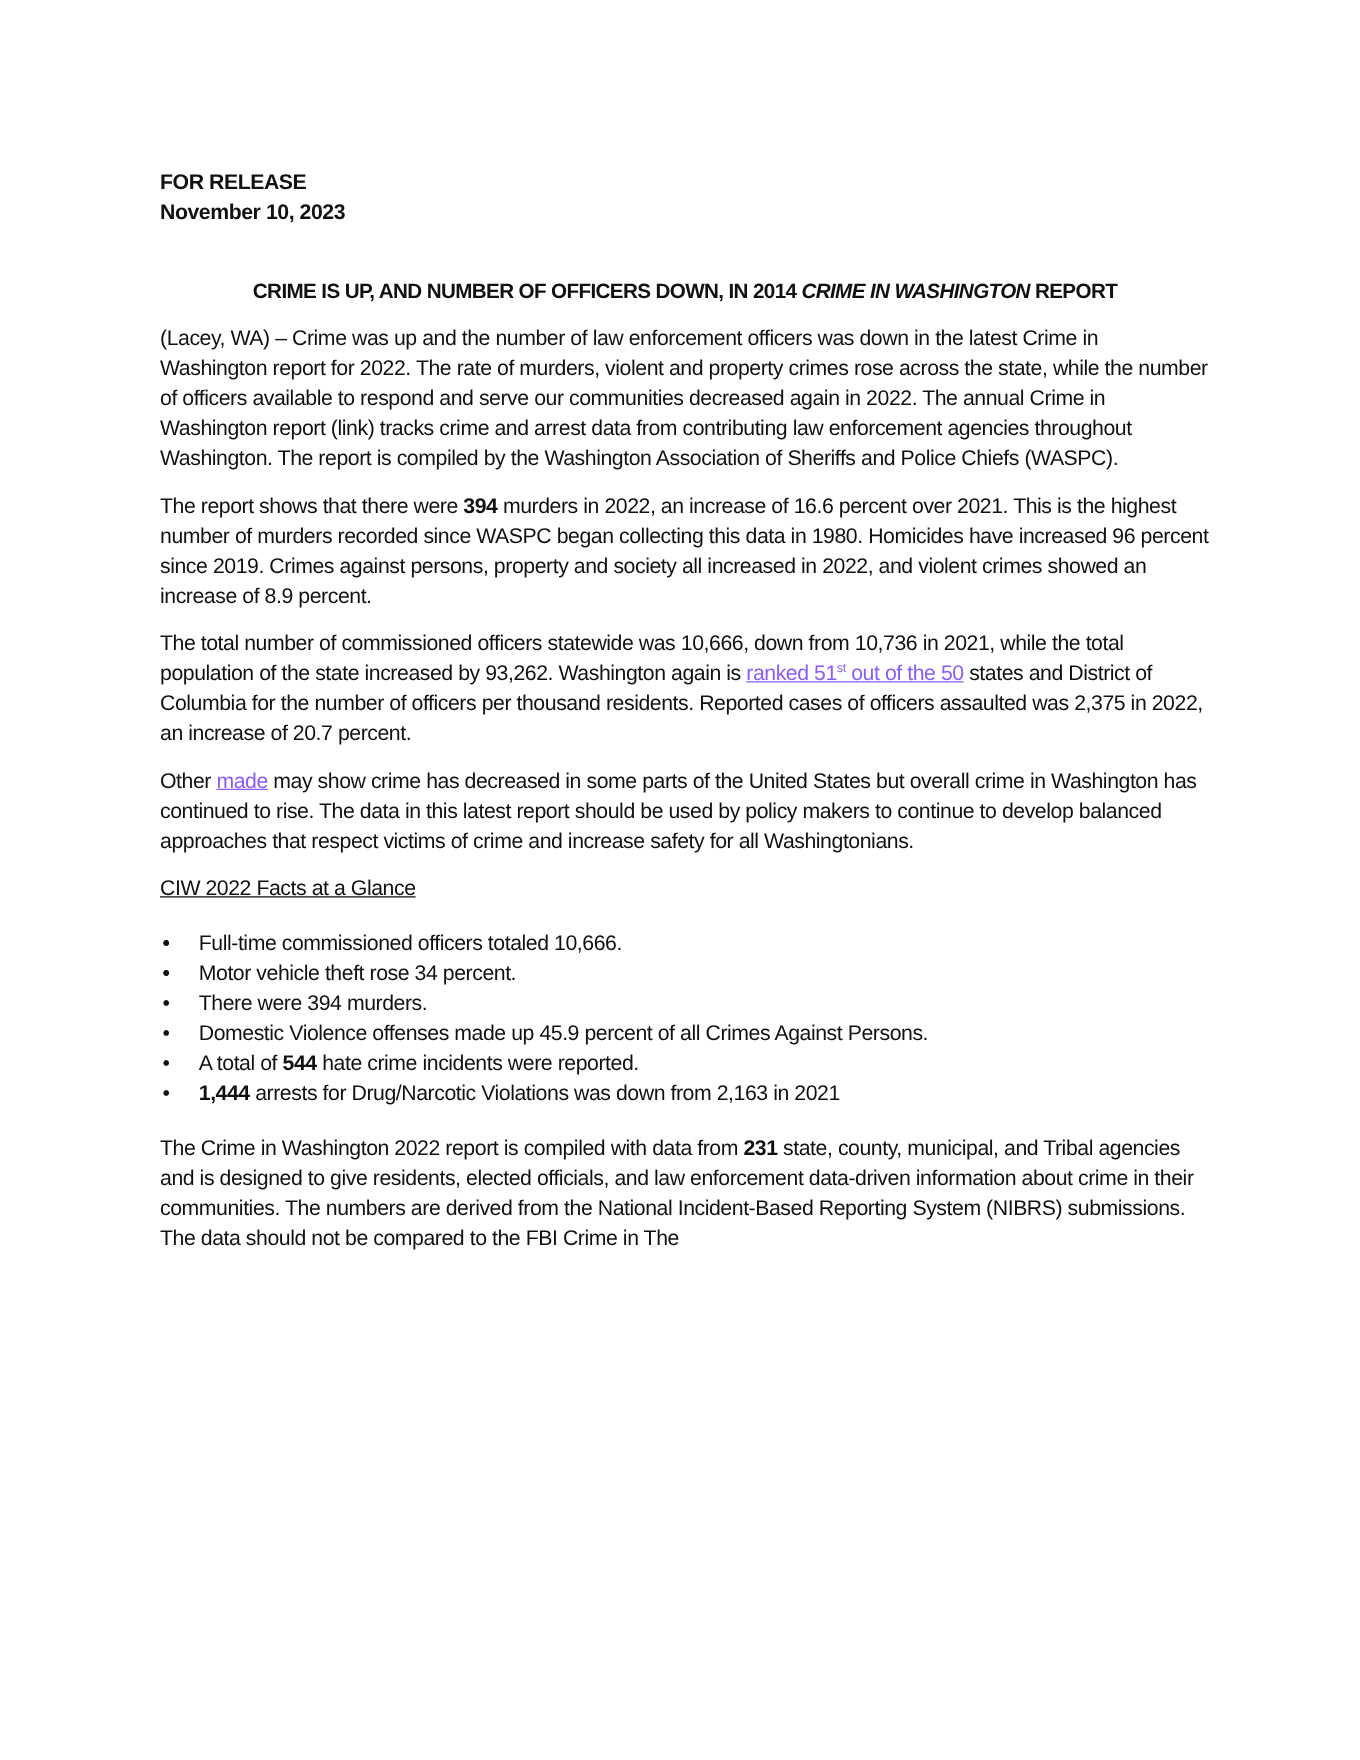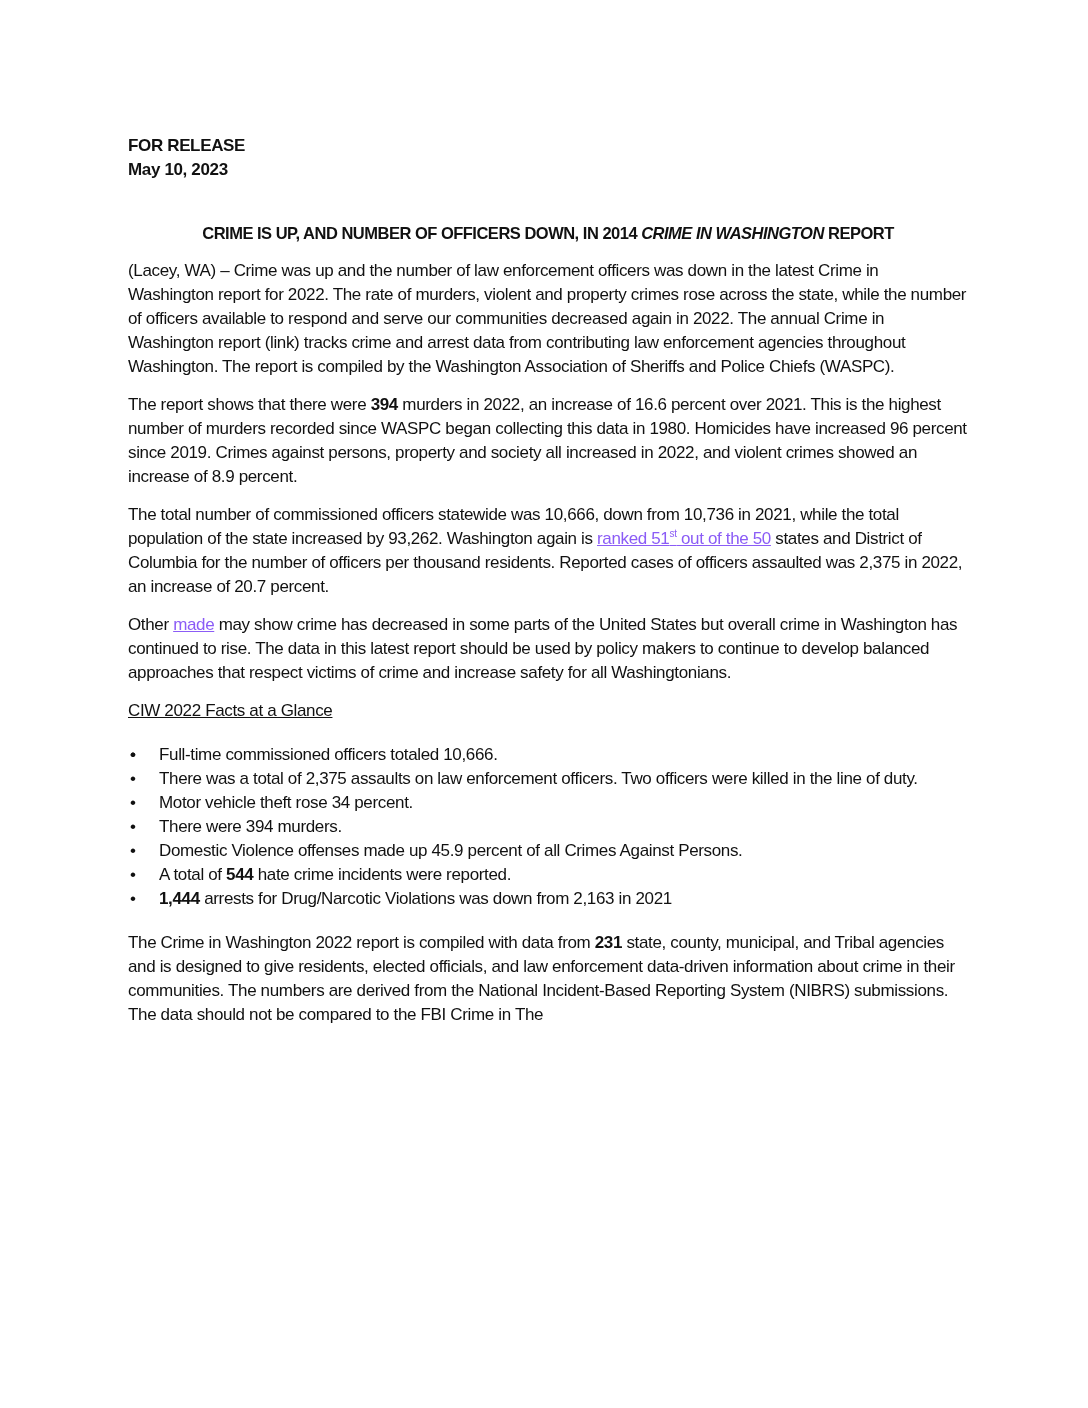--- a/index.html
+++ b/index.html
@@ -23,42 +23,42 @@
   ul.facts li { position: relative; padding-left: 31px; }
   ul.facts li .bullet { position: absolute; left: 2px; top: 0; }
   b.num { font-weight: bold; }
 </style>
 </head>
 <body>
 
 <div class="page">
   <div class="hdr">
     <div>FOR RELEASE</div>
-    <div>May 10, 2023</div>
+    <div>November 10, 2023</div>
     <div class="gap"></div>
   </div>
 
   <div class="title">
     <span>CRIME IS UP, AND NUMBER OF OFFICERS DOWN, IN 2014 </span><i>CRIME IN WASHINGTON</i><span> REPORT</span>
   </div>
 
   <p>(Lacey, WA) – Crime was up and the number of law enforcement officers was down in the latest Crime in Washington report for 2022.  The rate of murders, violent and property crimes rose across the state, while the number of officers available to respond and serve our communities decreased again in 2022. The annual Crime in Washington report (link) tracks crime and arrest data from contributing law enforcement agencies throughout Washington.  The report is compiled by the Washington Association of Sheriffs and Police Chiefs (WASPC).</p>
 
   <p><span>The report shows that there were </span><b class="num">394</b><span> murders in 2022, an increase of 16.6 percent over 2021. This is the highest number of murders recorded since WASPC began collecting this data in 1980.  Homicides have increased 96 percent since 2019.  Crimes against persons, property and society all increased in 2022, and violent crimes showed an increase of 8.9 percent.</span></p>
 
   <p><span>The total number of commissioned officers statewide was 10,666, down from 10,736 in 2021, while the total population of the state increased by 93,262.  Washington again is </span><a class="link" href="#"><span>ranked 51</span><sup>st</sup><span> out of the 50</span></a><span> states and District of Columbia for the number of officers per thousand residents. Reported cases of officers assaulted was 2,375 in 2022, an increase of 20.7 percent.</span></p>
 
   <p><span>Other </span><a class="link" href="#">made</a><span> may show crime has decreased in some parts of the United States but overall crime in Washington has continued to rise. The data in this latest report should be used by policy makers to continue to develop balanced approaches that respect victims of crime and increase safety for all Washingtonians.</span></p>
 
   <div class="section">CIW 2022 Facts at a Glance</div>
 
   <ul class="facts" id="facts-list">
       <li><span class="bullet">•</span><b class="num"></b><span></span></li>
       <li><span class="bullet">•</span><span>Full-time commissioned officers totaled 10,666.</span><b class="num"></b><span></span></li>
-      <li><span class="bullet">•</span><span>There was a total of 2,375 assaults on law enforcement officers. Two officers were killed in the line of duty.</span><b class="num"></b><span></span></li>
+      <li><span class="bullet">•</span><b class="num"></b><span></span></li>
       <li><span class="bullet">•</span><span>Motor vehicle theft rose 34 percent.</span><b class="num"></b><span></span></li>
       <li><span class="bullet">•</span><span>There were 394 murders.</span><b class="num"></b><span></span></li>
       <li><span class="bullet">•</span><span>Domestic Violence offenses made up 45.9 percent of all Crimes Against Persons.</span><b class="num"></b><span></span></li>
       <li><span class="bullet">•</span><span>A total of </span><b class="num">544</b><span> hate crime incidents were reported.</span></li>
       <li><span class="bullet">•</span><span></span><b class="num">1,444</b><span> arrests for Drug/Narcotic Violations was down from 2,163 in 2021</span></li>
     </ul>
 
   <p><span>The Crime in Washington 2022 report is compiled with data from </span><b class="num">231</b><span> state, county, municipal, and Tribal agencies and is designed to give residents, elected officials, and law enforcement data-driven information about crime in their communities. The numbers are derived from the National Incident-Based Reporting System (NIBRS) submissions.  The data should not be compared to the FBI Crime in The</span></p>
 </div>
 

